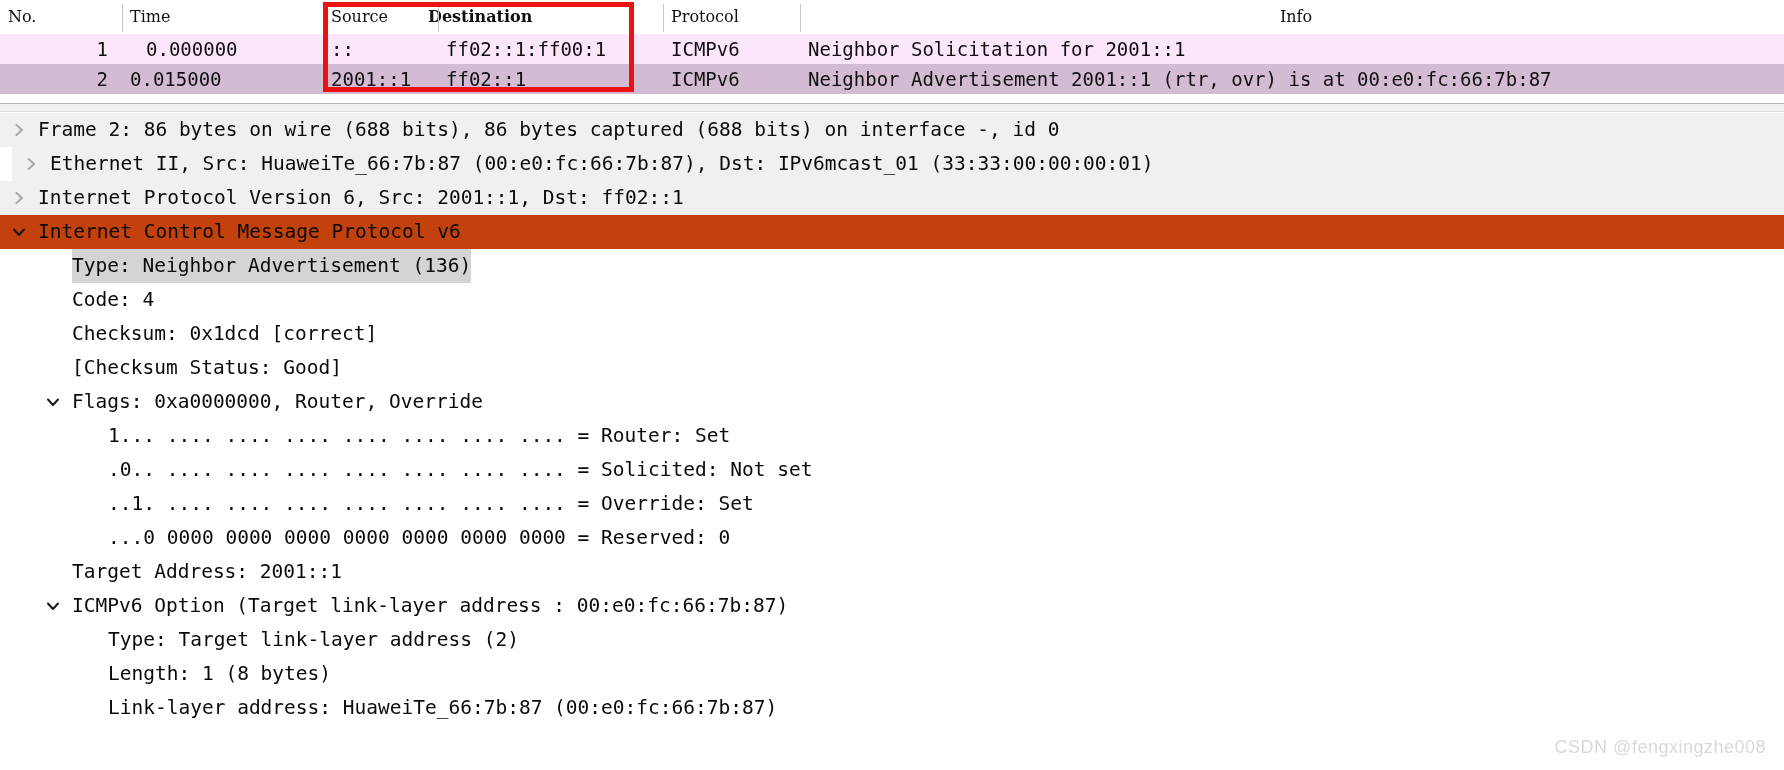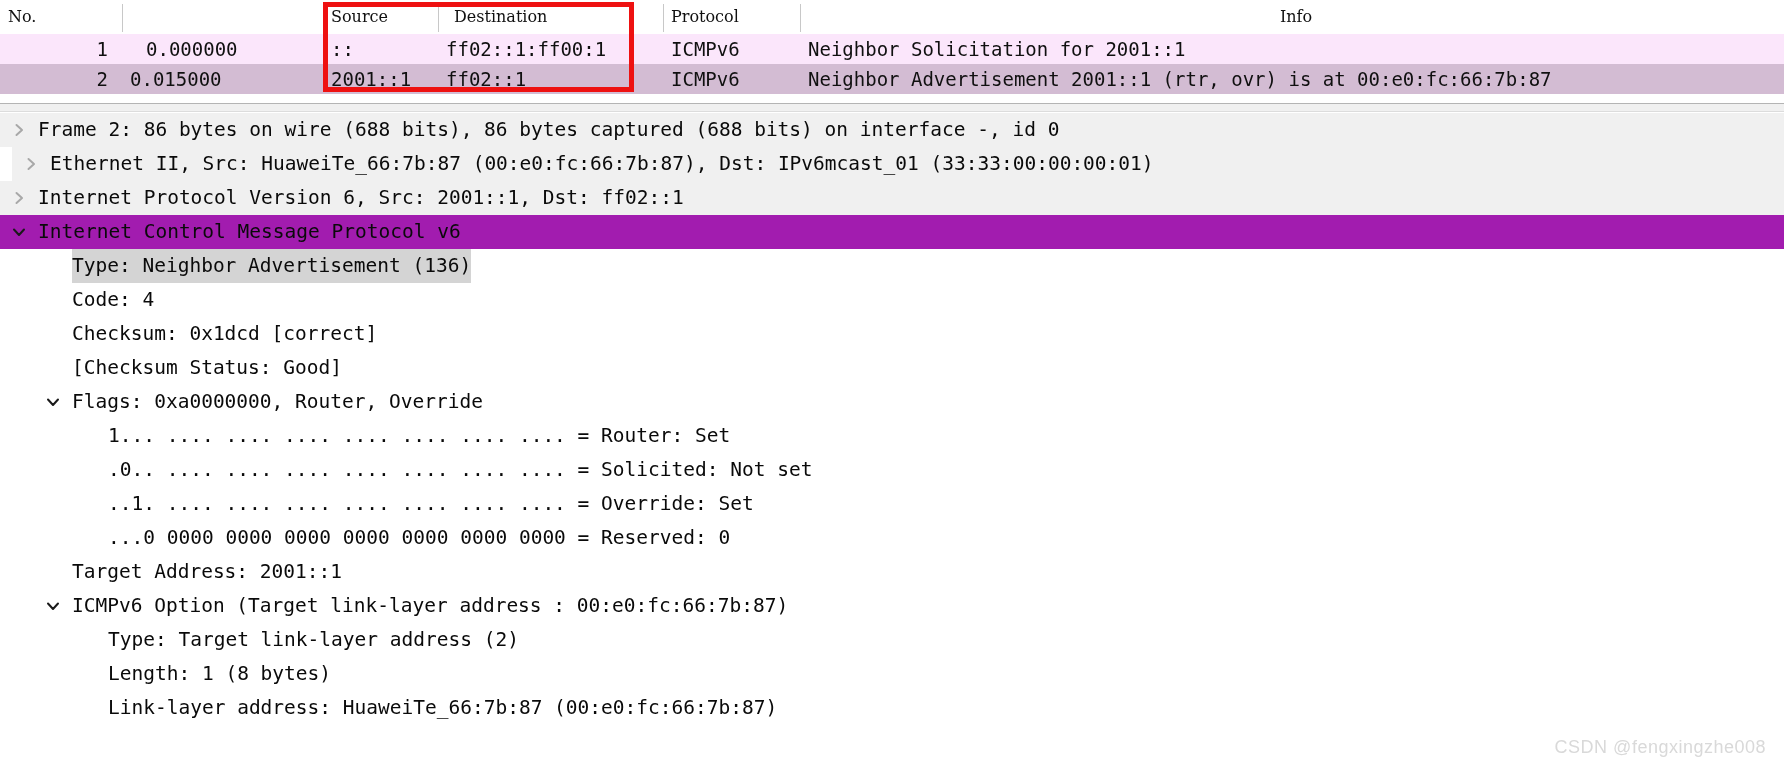--- a/index.html
+++ b/index.html
@@ -146,24 +146,25 @@
     letter-spacing: 0.5px;
     white-space: nowrap;
   }
 </style>
 </head>
 <body>
 
 <div id="packet-list">
   <div class="pl-header">
       <div class="hcell" style="left: 0px; width: 122px;">No.</div>
+      <div class="hcell" style="left: 122px; width: 201px;">Time</div>
       <div class="hdiv" style="left: 122px;"></div>
       <div class="hcell" style="left: 323px; width: 115px;">Source</div>
       <div class="hdiv" style="left: 323px;"></div>
-      <div class="hcell" style="left: 446px; width: 225px;">Destination</div>
+      <div class="hcell" style="left: 420px; width: 225px; font-weight: bold;">Destination</div>
       <div class="hdiv" style="left: 438px;"></div>
       <div class="hcell" style="left: 663px; width: 137px;">Protocol</div>
       <div class="hdiv" style="left: 663px;"></div>
       <div class="hcell" style="left: 800px; width: 984px; text-align: center;">Info</div>
       <div class="hdiv" style="left: 800px;"></div>
     </div>
   <div id="pl-rows">
       <div class="pl-row" style="background: rgb(251, 230, 251);">
         <div class="cell num" style="left: 0px; width: 108px;">1</div>
         <div class="cell lft" style="left: 138px; width: 201px;">0.000000</div>
@@ -198,21 +199,21 @@
     <div class="d-row toplevel" style="background: rgb(240, 240, 240); margin-left: 12px;"><span class="twisty">
         <svg width="14" height="14" viewBox="0 0 14 14">
           <path d="M4.5 2 L10 7 L4.5 12" stroke="#a8a8a8" fill="none" stroke-width="2" stroke-linecap="round" stroke-linejoin="round"></path>
         </svg>
       </span><span class="dtext ind0">Ethernet II, Src: HuaweiTe_66:7b:87 (00:e0:fc:66:7b:87), Dst: IPv6mcast_01 (33:33:00:00:00:01)</span></div>
     <div class="d-row toplevel" style="background: rgb(240, 240, 240);"><span class="twisty">
         <svg width="14" height="14" viewBox="0 0 14 14">
           <path d="M4.5 2 L10 7 L4.5 12" stroke="#a8a8a8" fill="none" stroke-width="2" stroke-linecap="round" stroke-linejoin="round"></path>
         </svg>
       </span><span class="dtext ind0">Internet Protocol Version 6, Src: 2001::1, Dst: ff02::1</span></div>
-    <div class="d-row toplevel" style="background: #a21caf;"><span class="twisty">
+    <div class="d-row toplevel" style="background: #c2410c;"><span class="twisty">
         <svg width="14" height="14" viewBox="0 0 14 14">
           <path d="M2 4.5 L7 10 L12 4.5" stroke="#1a1a1a" fill="none" stroke-width="2" stroke-linecap="round" stroke-linejoin="round"></path>
         </svg>
       </span><span class="dtext ind0">Internet Control Message Protocol v6</span></div>
     <div class="d-row child"><span class="dtext ind1 sel" style="background: rgb(212, 212, 212);">Type: Neighbor Advertisement (136)</span></div>
     <div class="d-row child"><span class="dtext ind1">Code: 4</span></div>
     <div class="d-row child"><span class="dtext ind1">Checksum: 0x1dcd [correct]</span></div>
     <div class="d-row child"><span class="dtext ind1">[Checksum Status: Good]</span></div>
     <div class="d-row child"><span class="twisty t1">
         <svg width="14" height="14" viewBox="0 0 14 14">

